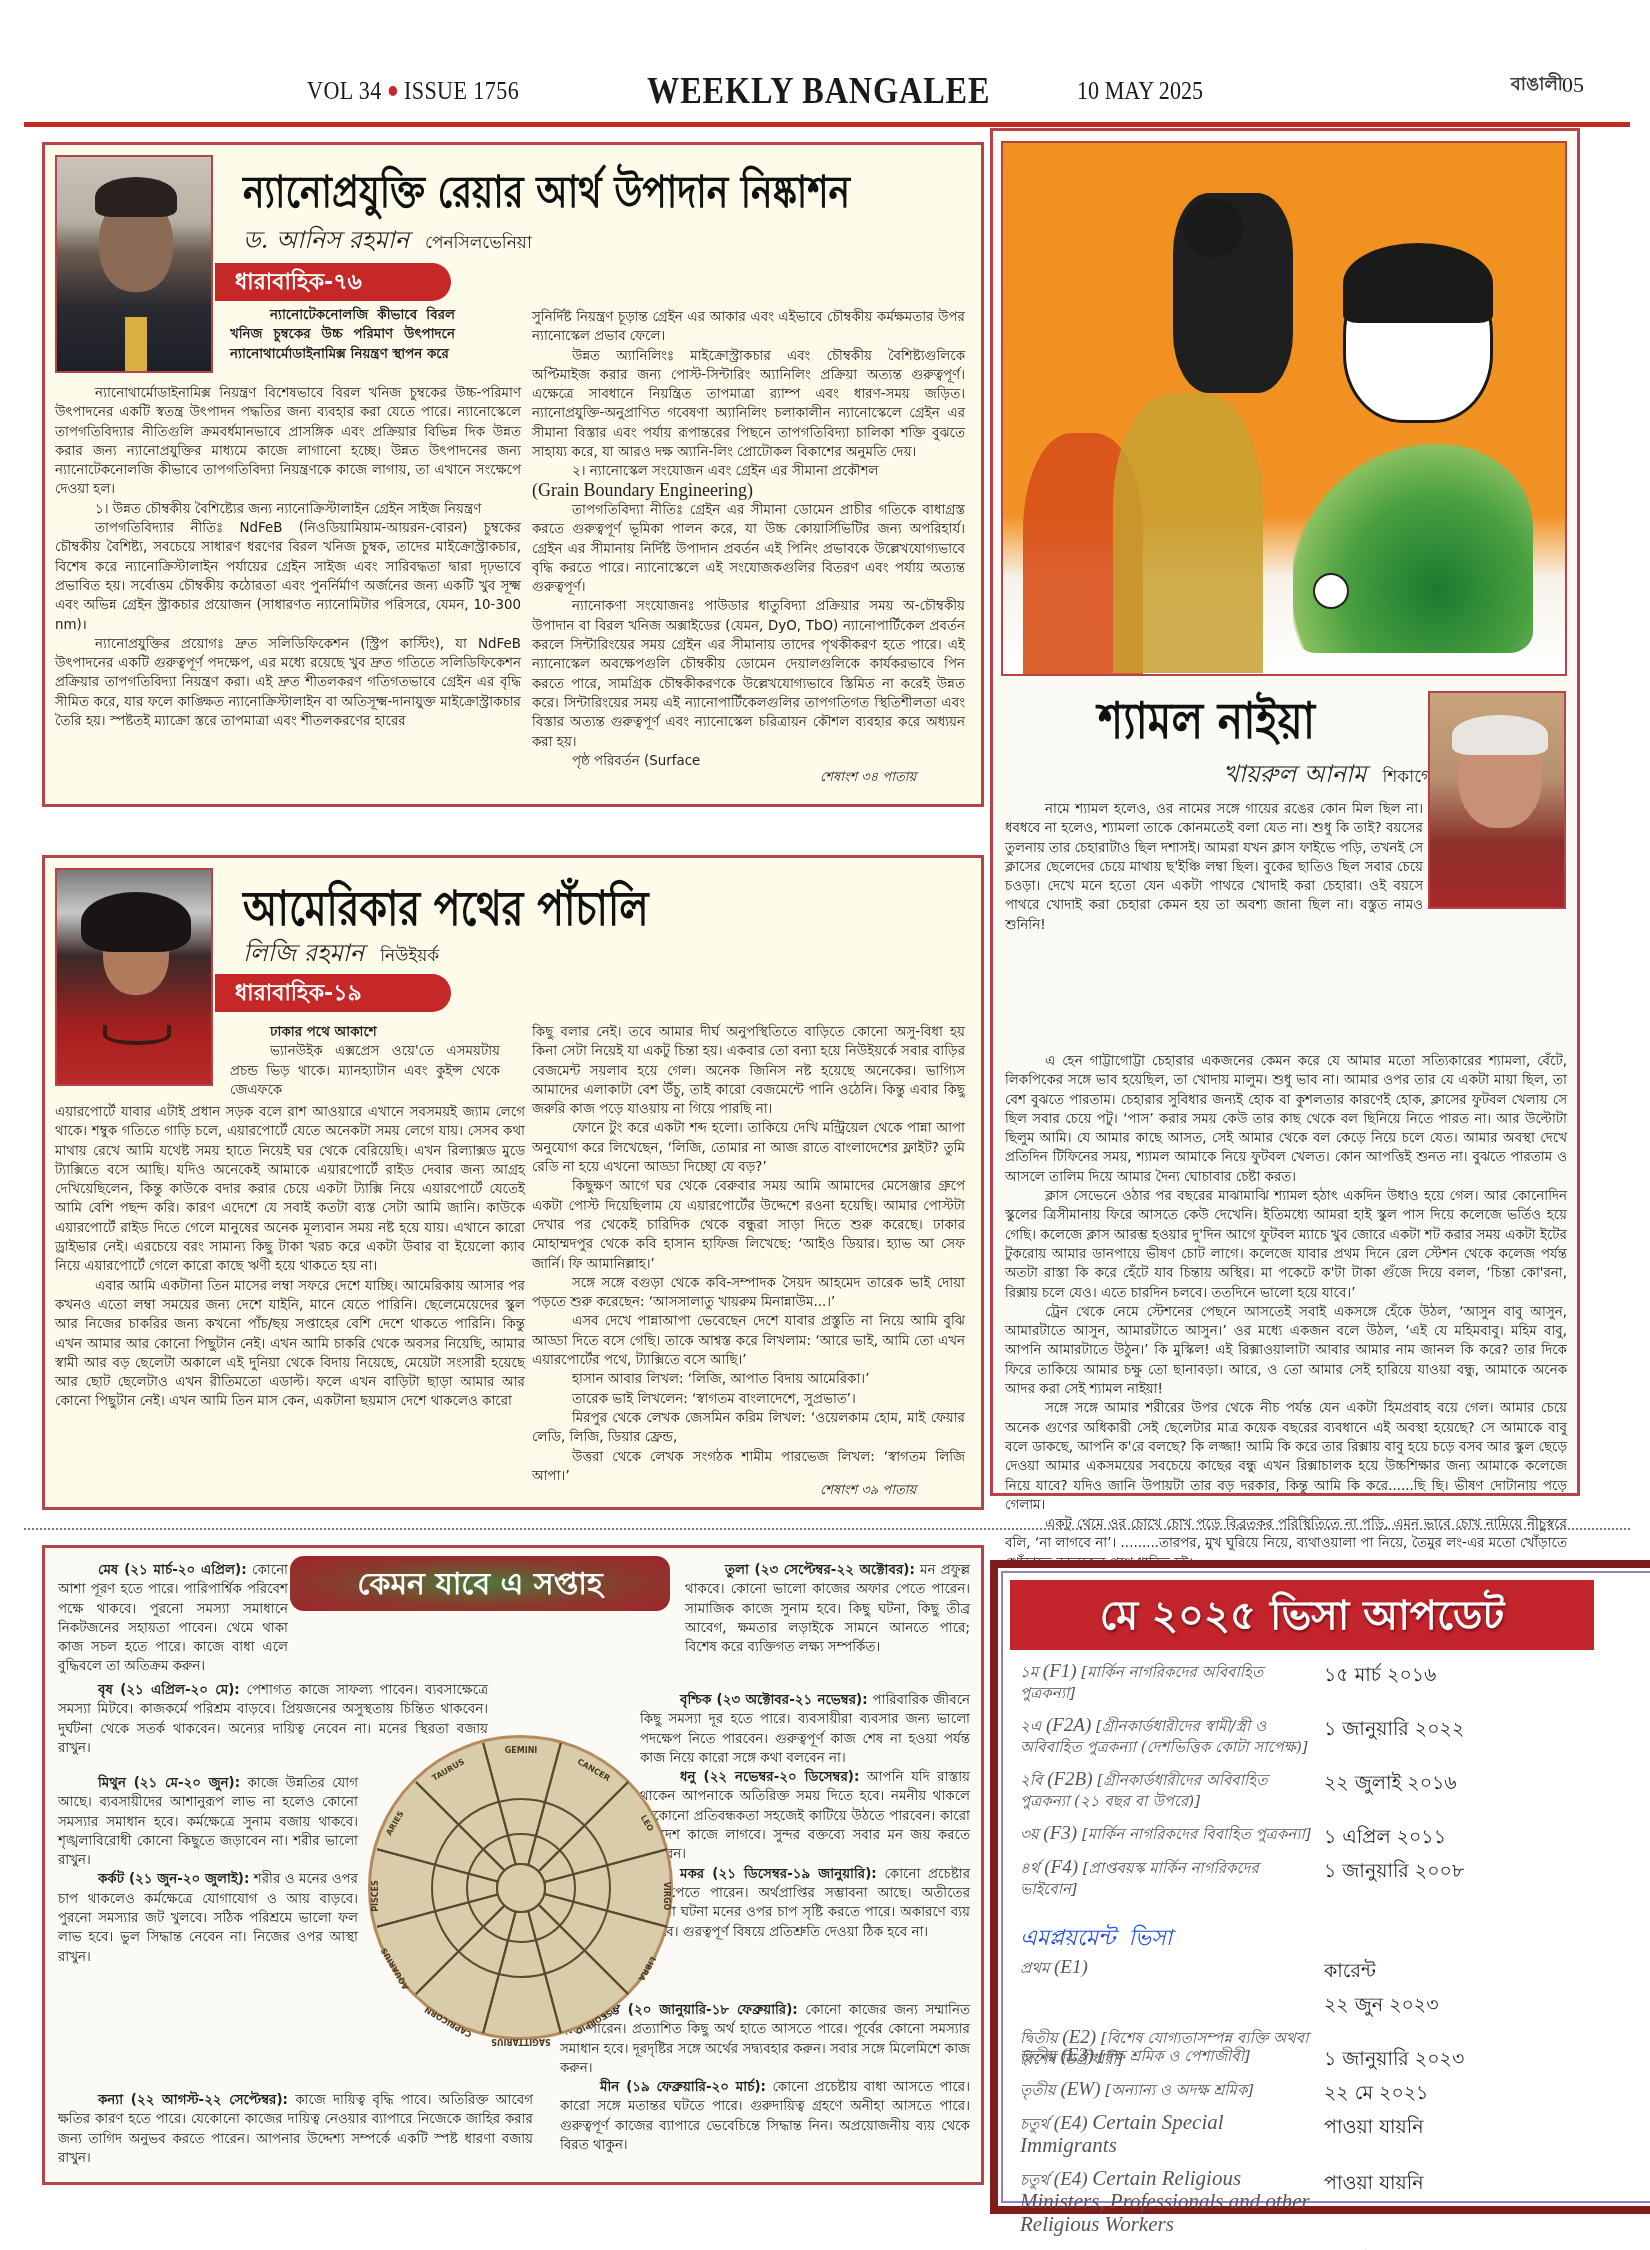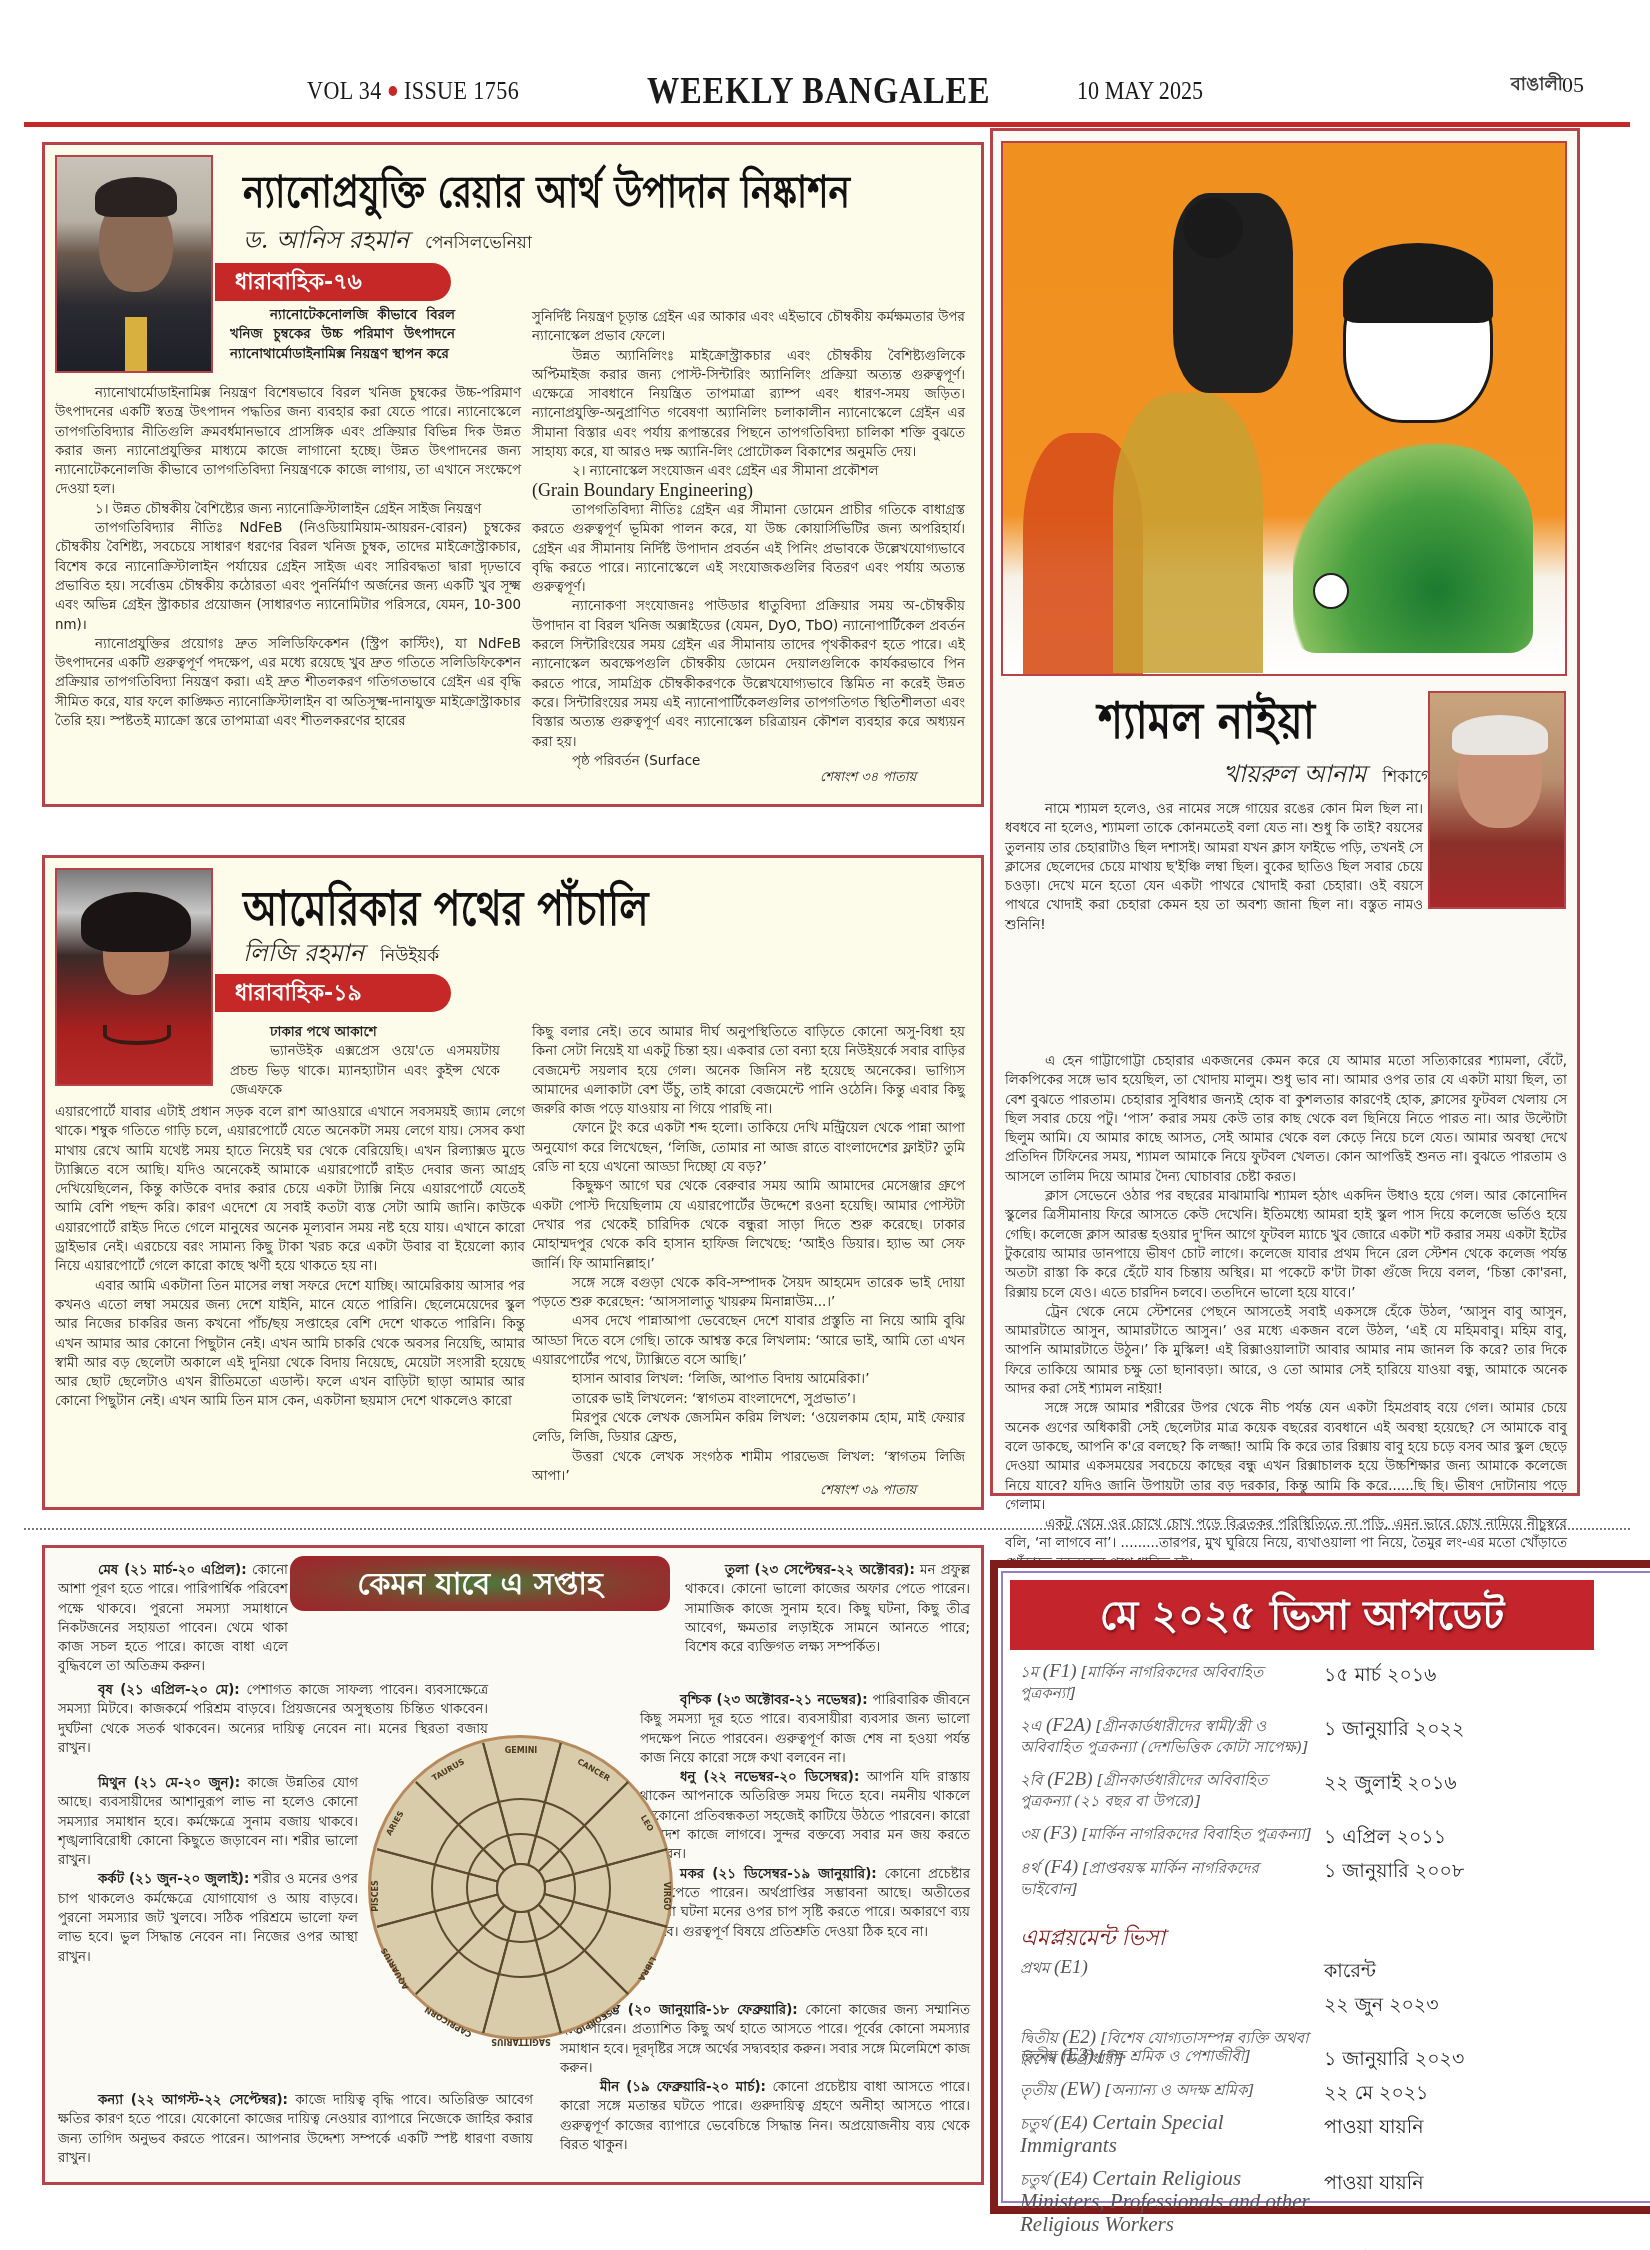--- a/index.html
+++ b/index.html
@@ -36,21 +36,21 @@
 .wheel .ring2{position:absolute;left:95px;top:95px;width:110px;height:110px;border-radius:50%;border:2px solid #5a4a2e}
 .wheel .ring3{position:absolute;left:125px;top:125px;width:50px;height:50px;border-radius:50%;border:2px solid #5a4a2e}
 .wheel .sp{position:absolute;left:150px;top:0;width:2px;height:300px;background:#5a4a2e;transform-origin:1px 150px}
 .wheel .lbl{position:absolute;font-size:8px;font-weight:bold;color:#4a3a20;left:0;top:0;width:300px;text-align:center}
 
 .visa{position:absolute;left:990px;top:1560px;width:681px;height:654px;border:8px solid #7f1d1d;background:#fff;box-shadow:inset 0 0 0 3px #fff,inset 0 0 0 5px #9a7cc0}
 .visa-head{position:absolute;left:12px;top:12px;width:584px;height:70px;background:#c4242c;color:#fff;font-size:40px;font-weight:bold;text-align:center;line-height:70px;text-shadow:1px 2px 3px #6a1015}
 .visa-row{position:absolute;left:22px;font-family:"DejaVu Serif",serif;font-style:italic;font-size:15px;color:#555;line-height:21px;width:300px}
 .visa-row .code{font-family:"Liberation Serif",serif;font-size:19px}
 .visa-date{position:absolute;left:326px;font-size:19px;color:#222;font-family:"DejaVu Sans",sans-serif}
-.visa-sec{position:absolute;left:22px;font-family:Liberation Sans, sans-serif;font-style:italic;font-size:22px;color:#7f1d1d}
+.visa-sec{position:absolute;left:22px;font-family:Liberation Mono, monospace;font-style:italic;font-size:22px;color:#1d4ed8}
 .en{font-family:"Liberation Serif",serif;font-style:italic;font-size:21px}
 </style>
 </head>
 <body>
 
 <div class="mast">
   <div class="vol"><span>VOL 34</span><span class="dot"></span><span>ISSUE 1756</span></div>
   <div class="title">WEEKLY BANGALEE</div>
   <div class="date">10 MAY 2025</div>
   <div class="logo" style="font-size:18px;line-height:20px;padding-top:10px">বাঙালী</div>

